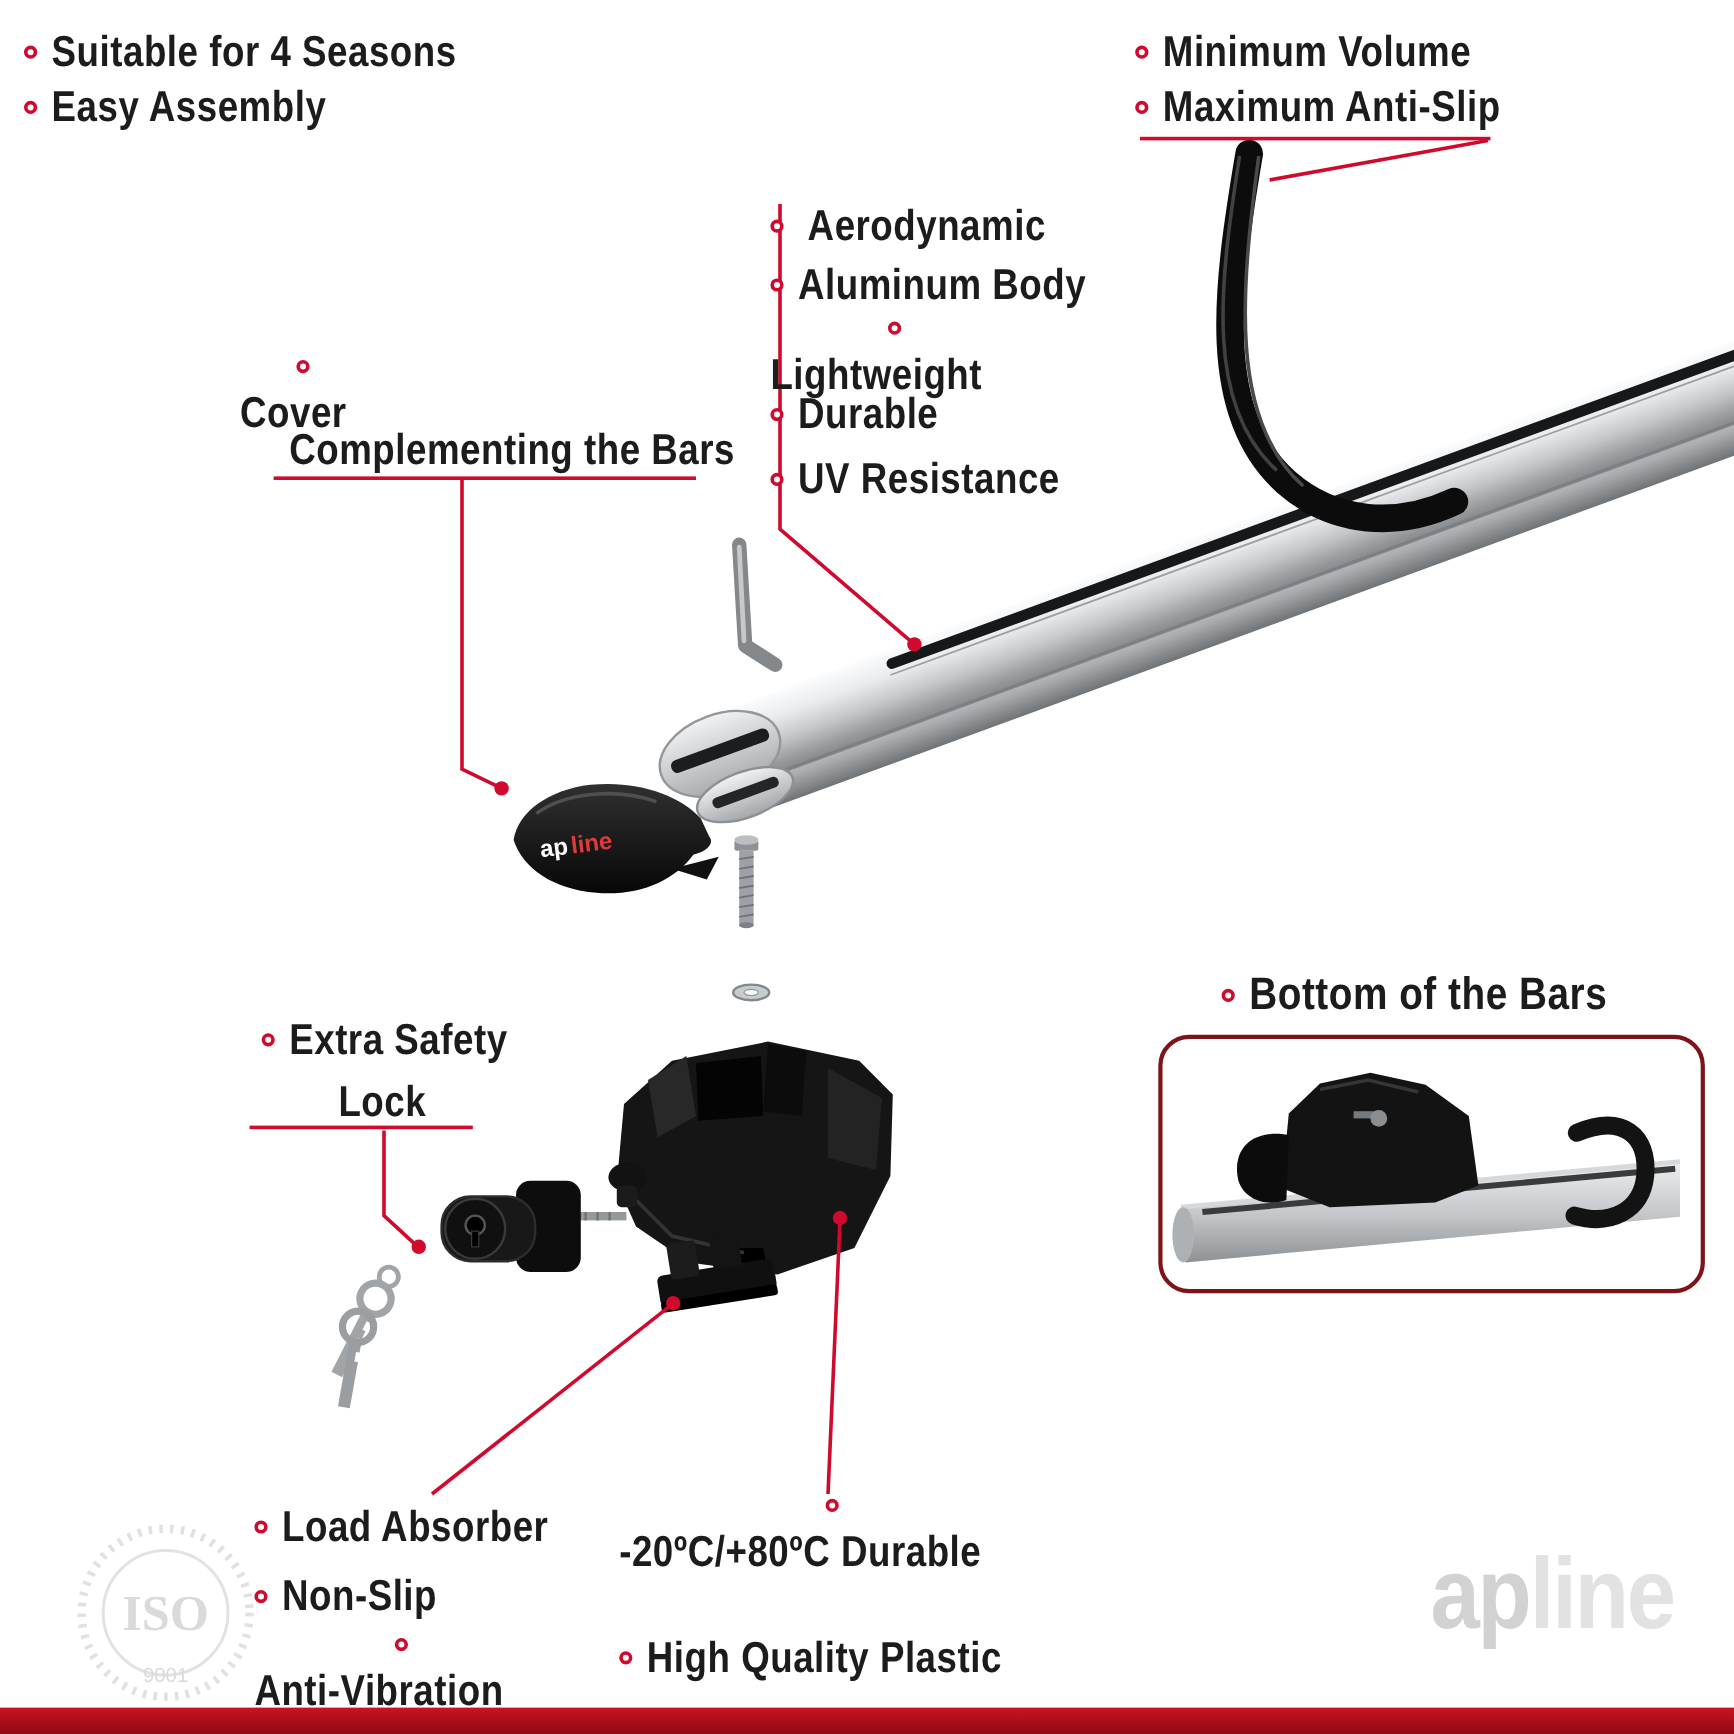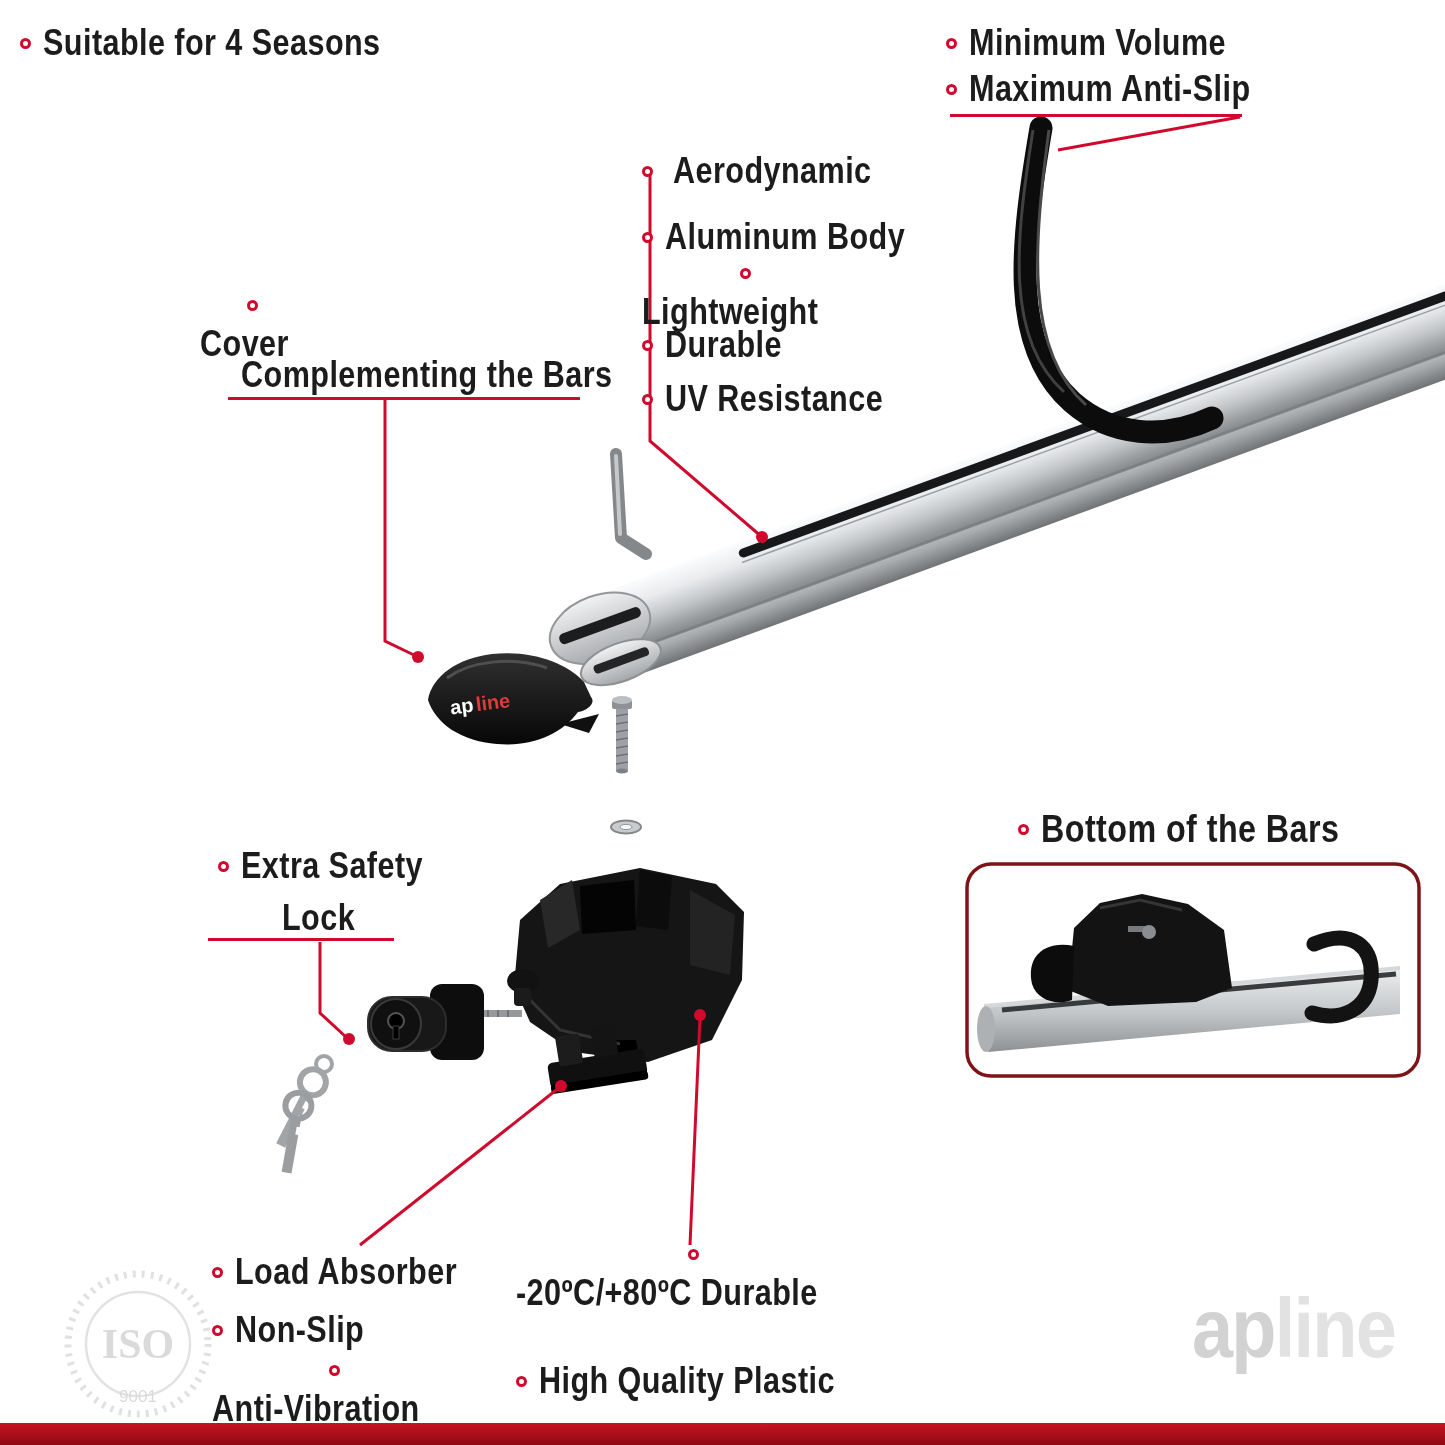--- a/index.html
+++ b/index.html
@@ -196,32 +196,36 @@
       <text x="138" y="1402" text-anchor="middle" font-size="17" fill="#bdbdbd">9001</text>
     </g>
   </svg>
 
   <div class="txt-layer">
 
     <div class="feat-row" style="left:20px; top:20px;">
       <span class="ring"></span>
       <span class="t">Suitable for 4 Seasons</span>
     </div>
+    <div class="feat-row" style="left:20px; top:66px;">
+      <span class="ring"></span>
+      <span class="t">Easy Assembly</span>
+    </div>
 
     <div class="feat-row" style="left:946px; top:20px;">
       <span class="ring"></span>
       <span class="t">Minimum Volume</span>
     </div>
     <div class="feat-row" style="left:946px; top:66px;">
       <span class="ring"></span>
       <span class="t">Maximum Anti-Slip</span>
     </div>
     <div class="redline" style="left:950px; top:114px; width:292px;"></div>
 
-    <div class="feat-row" style="left:642px; top:148px;gap:20px;">
+    <div class="feat-row" style="left:642px; top:165px;gap:20px;">
       <span class="ring"></span>
       <span class="t">Aerodynamic</span>
     </div>
     <div class="feat-row" style="left:642px; top:214px;">
       <span class="ring"></span>
       <span class="t">Aluminum Body</span>
     </div>
     <div class="feat-row" style="left:642px; top:268px;flex-direction:column;">
       <span class="ring"></span>
       <span class="t">Lightweight</span>

